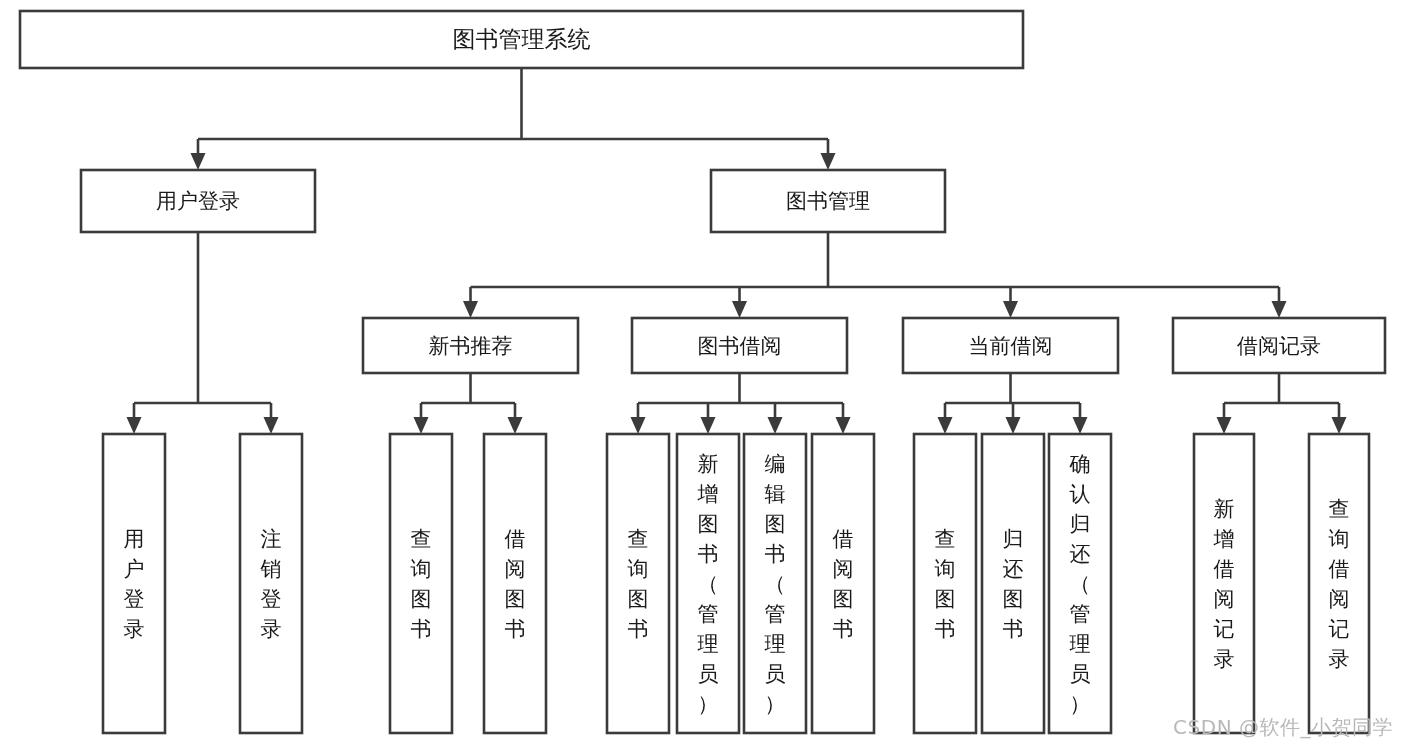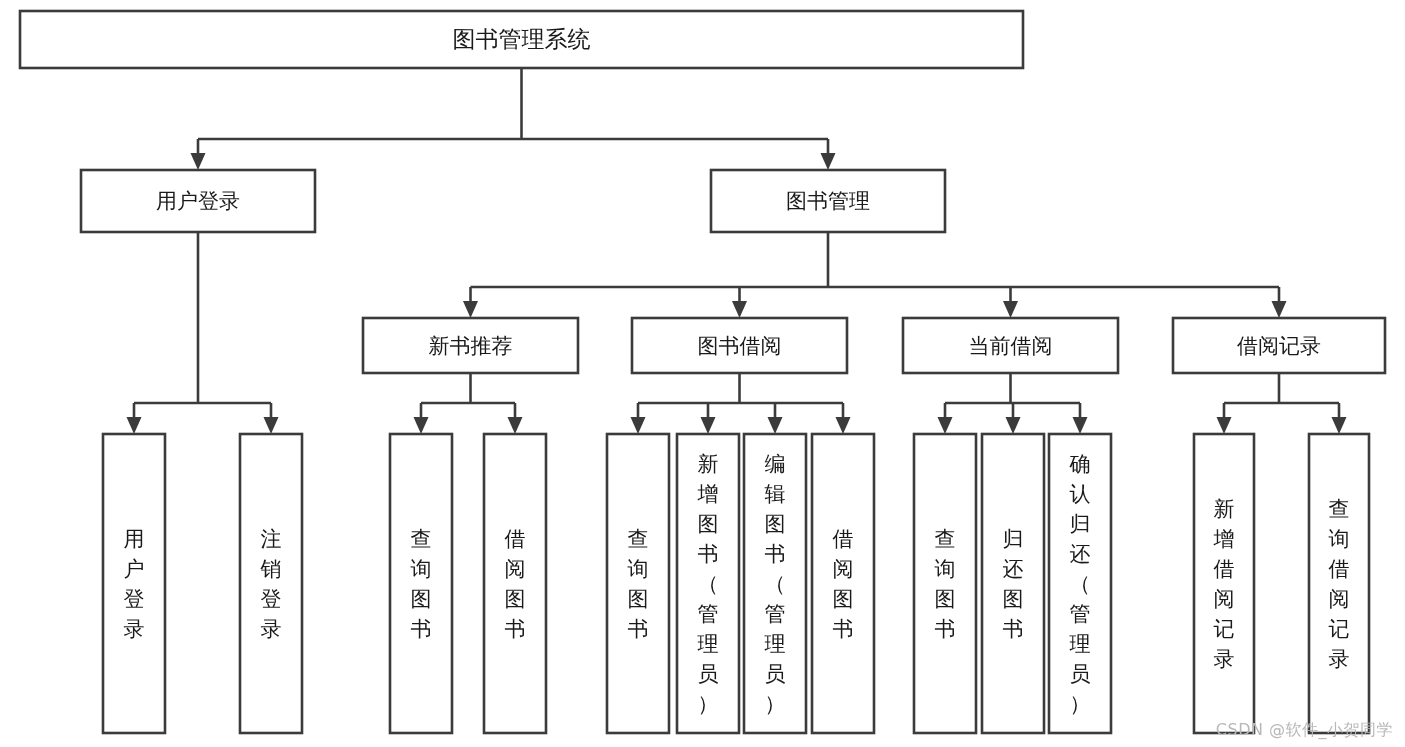--- a/index.html
+++ b/index.html
@@ -57,21 +57,21 @@
     text-anchor: middle;
   }
   .title-label {
     font-size: 23px;
   }
   .watermark {
     position: absolute;
     right: 12px;
     bottom: 6px;
     font-family: "DejaVu Sans", "Liberation Sans", sans-serif;
-    font-size: 16px;
+    font-size: 20px;
     color: #b8b8b8;
     white-space: nowrap;
     letter-spacing: 0.5px;
   }
 </style>
 </head>
 <body>
 
 <div id="diagram-root">
   <svg class="diagram" id="diagram-svg" viewBox="0 0 1405 747" xmlns="http://www.w3.org/2000/svg">

